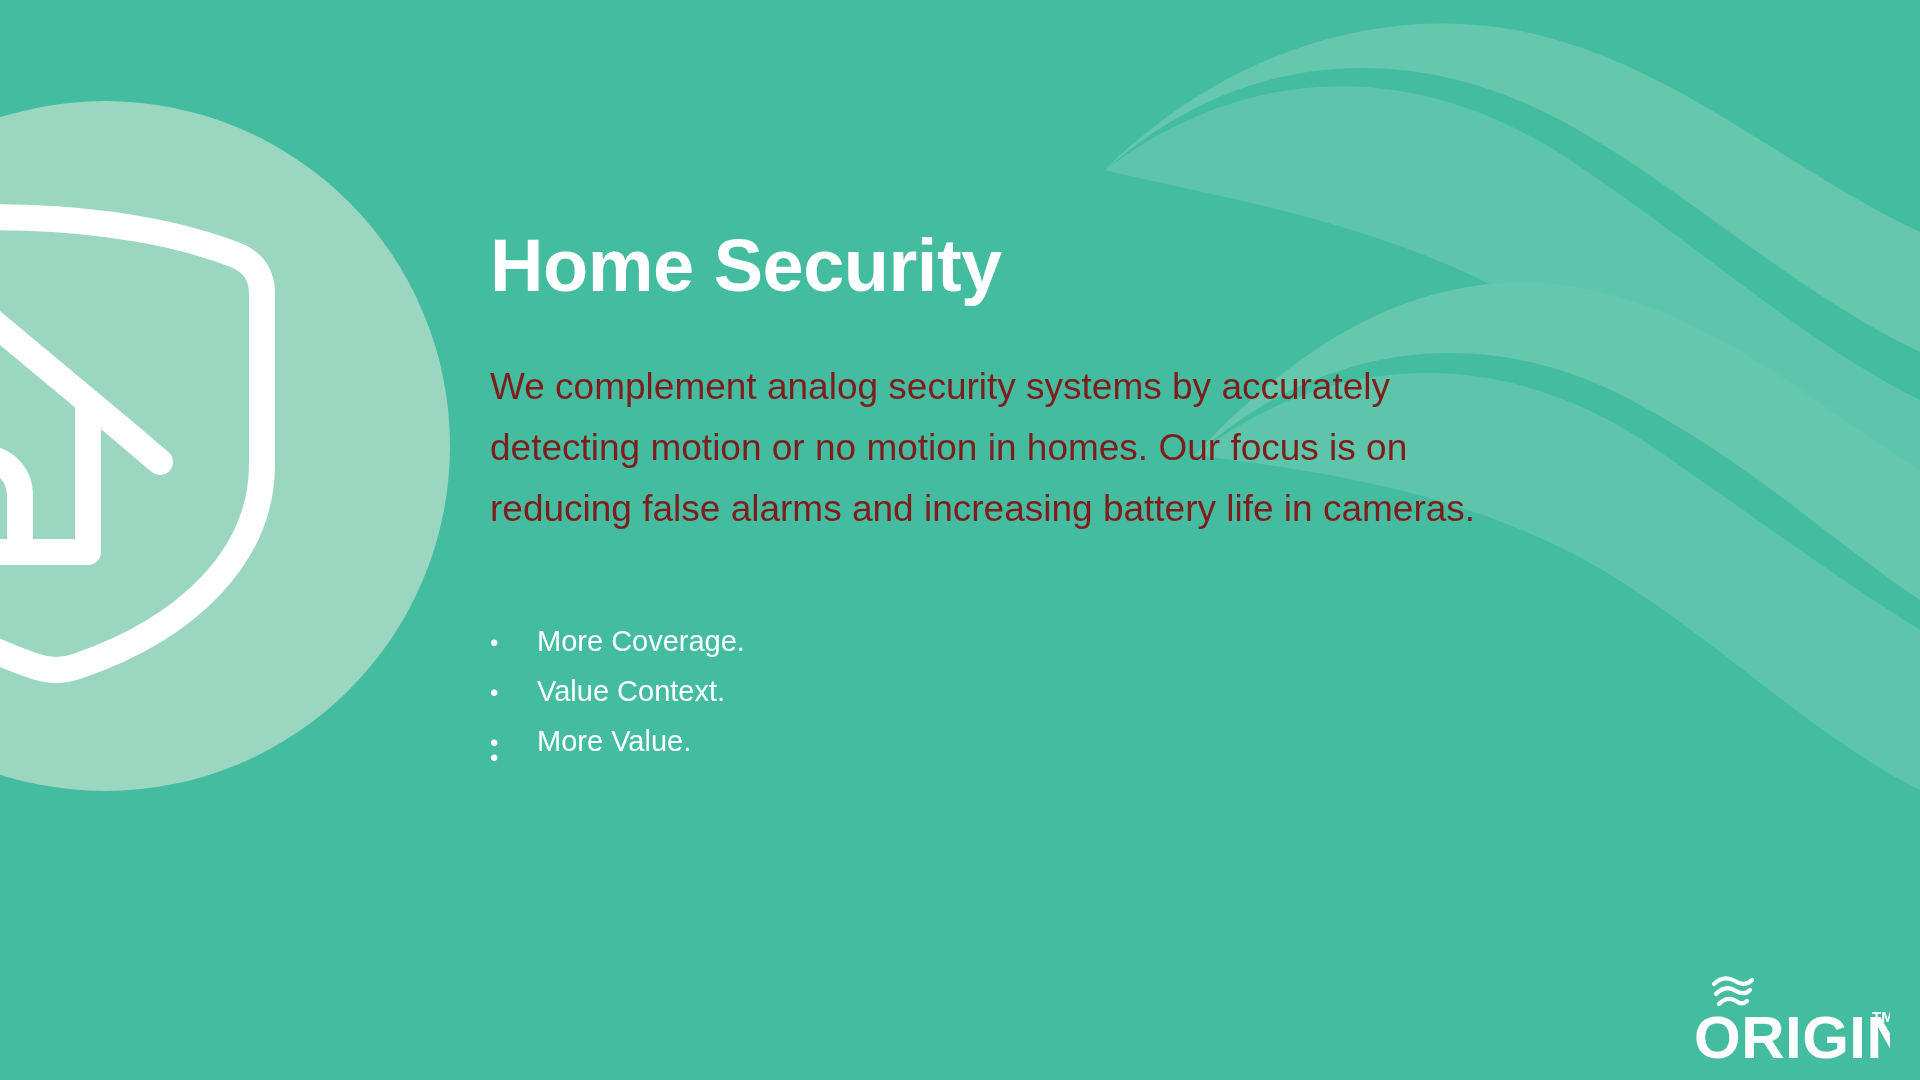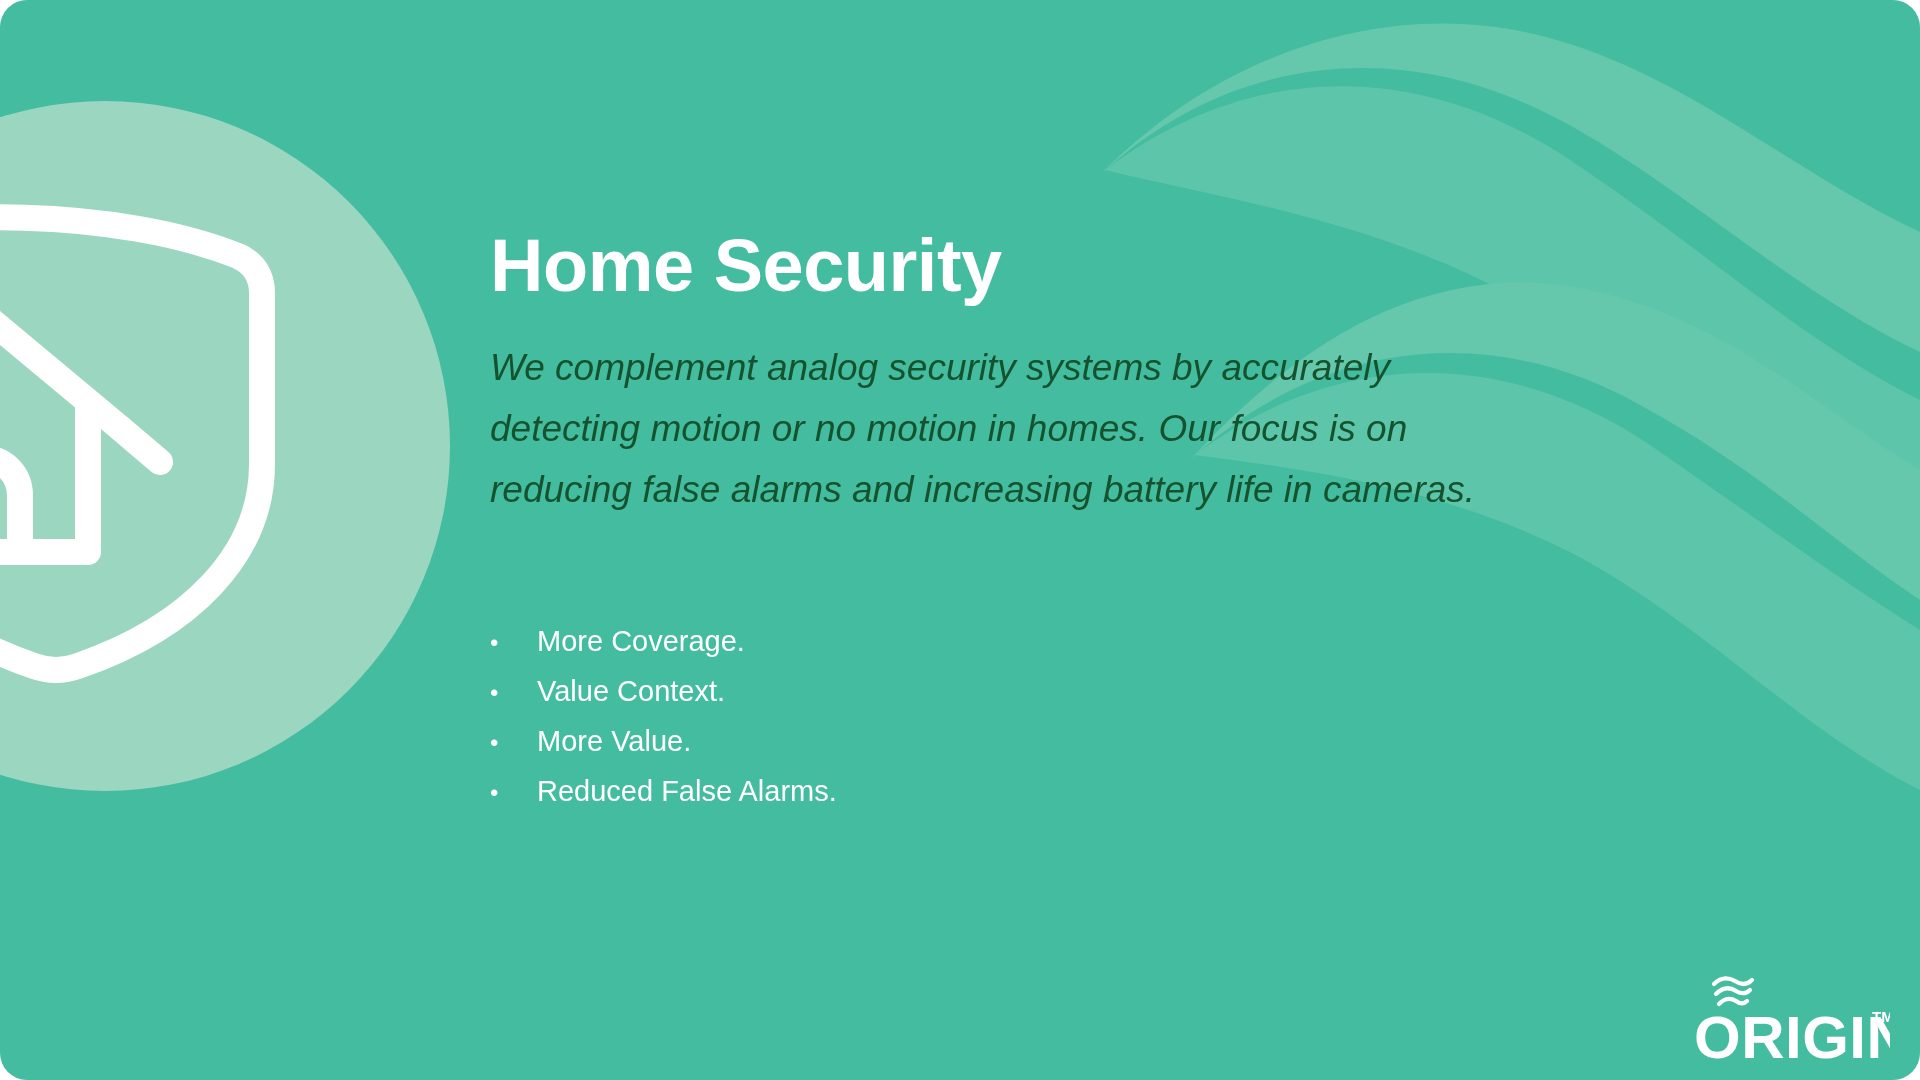--- a/index.html
+++ b/index.html
@@ -7,21 +7,20 @@
     padding: 0;
     background: #ffffff;
   }
   #slide {
     position: relative;
     width: 1920px;
     height: 1080px;
     overflow: hidden;
     background: #44bca0;
     font-family: "Liberation Sans", sans-serif;
-    border-radius: 27px;
     -webkit-font-smoothing: antialiased;
   }
 
   
   .bg-layer {
     position: absolute;
     inset: 0;
     width: 1920px;
     height: 1080px;
     pointer-events: none;
@@ -62,29 +61,28 @@
     margin: 0;
     font-size: 74px;
     line-height: 1.0;
     font-weight: bold;
     color: #ffffff;
     letter-spacing: -0.5px;
   }
 
   .lead-paragraph {
     position: absolute;
-    top: 337px;
+    top: 356px;
     left: 0;
     width: 990px;
     margin: 0;
     font-size: 37px;
     line-height: 61px;
     font-weight: normal;
-    color: #14532d;
-    font-style: italic;
+    color: #7f1d1d;
   }
 
   .bullet-list {
     position: absolute;
     top: 596px;
     left: 0;
     margin: 0;
     padding: 0;
     list-style: none;
     width: 800px;
@@ -196,21 +194,20 @@
       <li class="bullet-item">
         <span class="bullet-dot">•</span>
         <span class="bullet-text">Value Context.</span>
       </li>
       <li class="bullet-item">
         <span class="bullet-dot">•</span>
         <span class="bullet-text">More Value.</span>
       </li>
       <li class="bullet-item">
         <span class="bullet-dot">•</span>
-        <span class="bullet-text">Reduced False Alarms.</span>
       </li>
     </ul>
 
   </div>
 
   <svg class="logo" viewBox="0 0 200 96" aria-hidden="true">
     <g fill="none" stroke="#ffffff" stroke-width="4.2" stroke-linecap="round">
       <path d="M24 14 C31 7, 38 7, 45 11 C51 15, 57 15, 62 10"></path>
       <path d="M26 24 C33 17, 40 17, 46 21 C51 24, 56 24, 60 20"></path>
       <path d="M29 34 C35 28, 41 28, 46 31 C50 34, 54 34, 57 31"></path>

